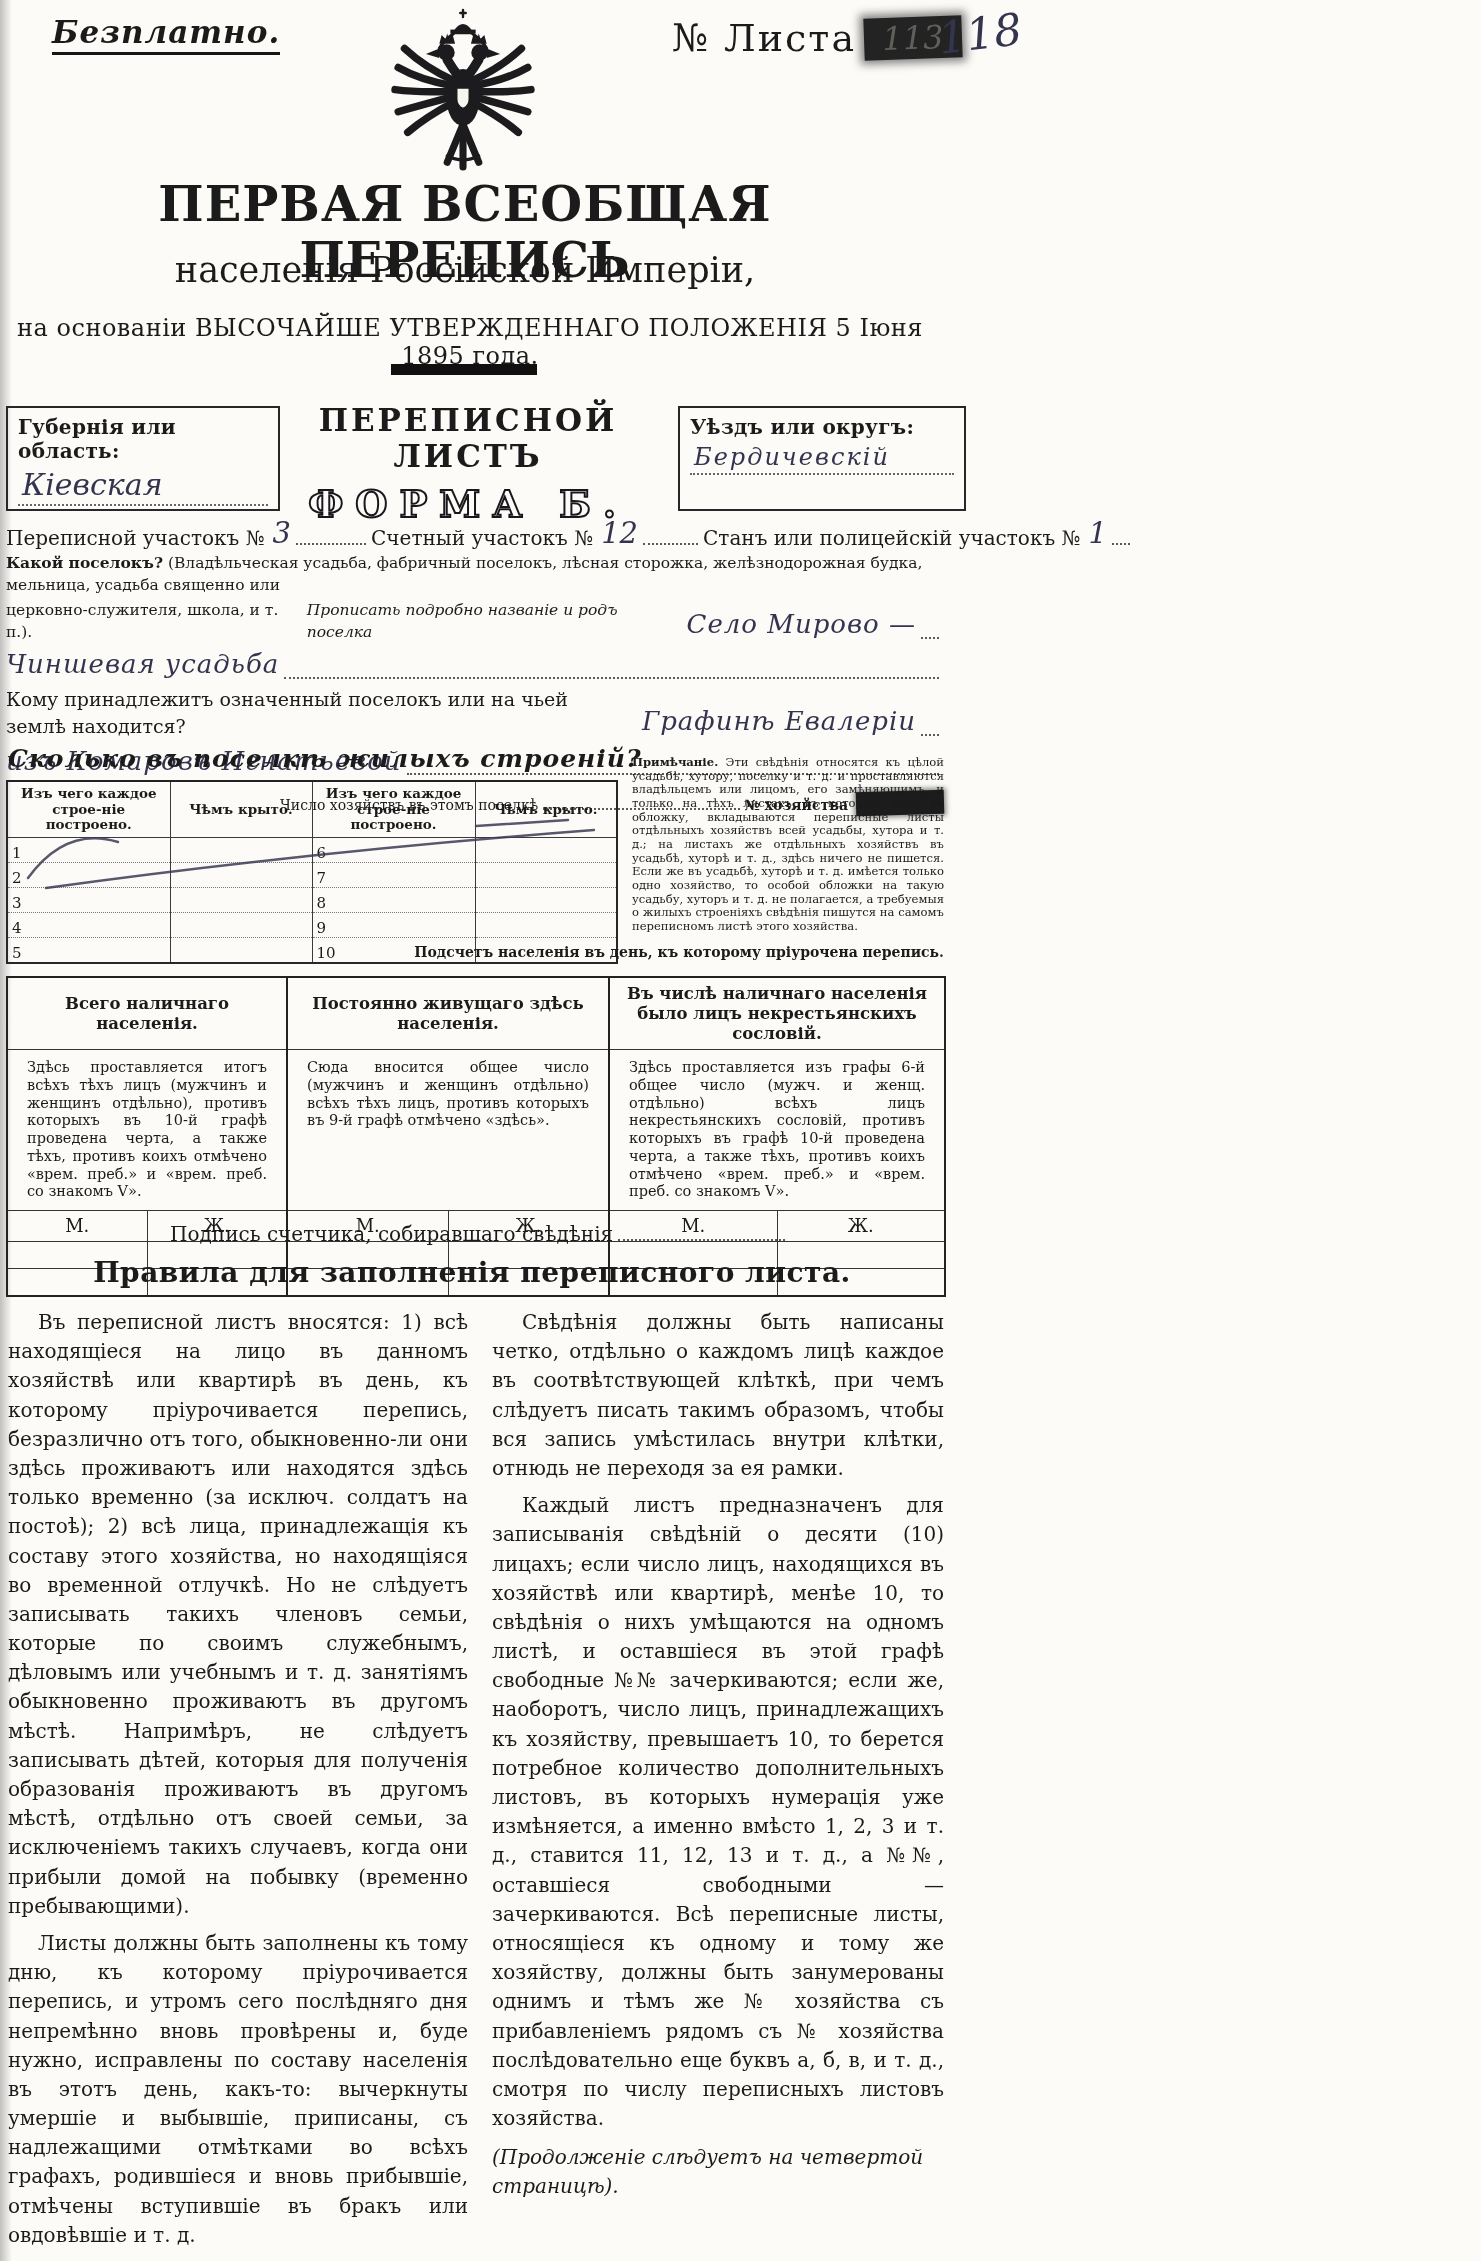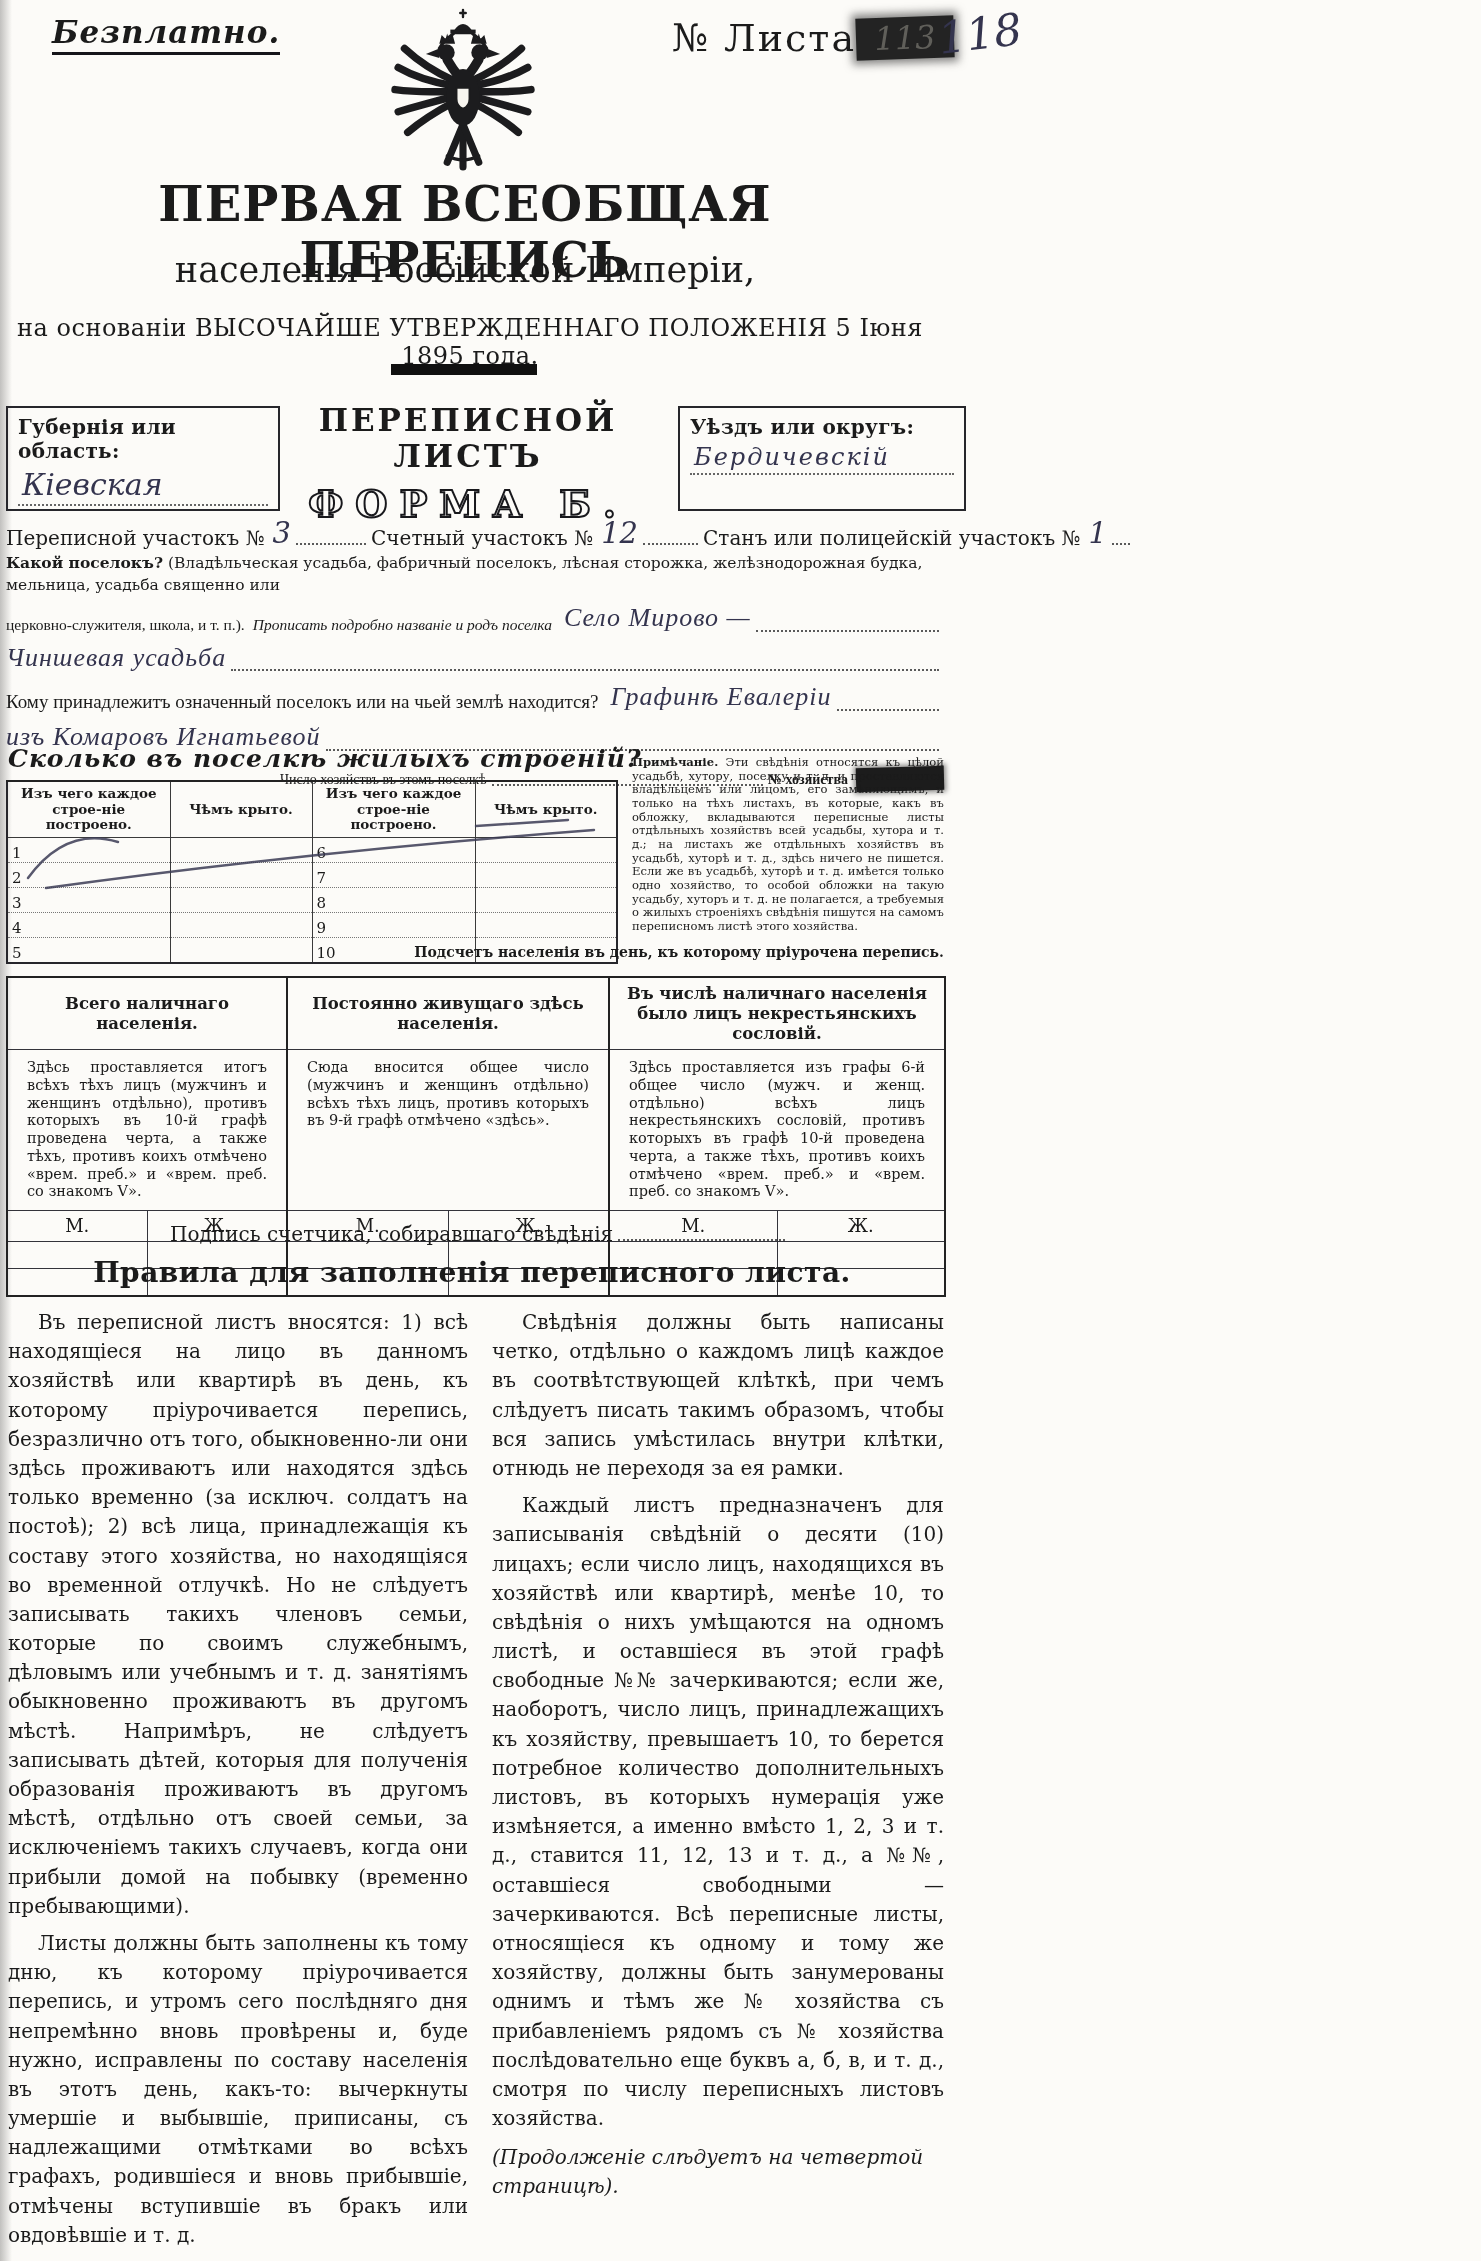--- a/index.html
+++ b/index.html
@@ -10,21 +10,21 @@
         background:linear-gradient(to right,rgba(40,40,40,.28),rgba(40,40,40,0));pointer-events:none;}
   .hand{font-style:italic;color:#34344e;}
   .bold{font-weight:bold;margin-top:9px;}
   .ital{font-style:italic;}
   .dots{flex:1 1 auto;border-bottom:2px dotted #5a5a5a;height:2px;margin:0 5px 5px;min-width:18px;}
 
   
   .free-label{position:absolute;left:52px;top:14px;font-size:31px;font-weight:bold;font-style:italic;
         border-bottom:3px solid #15151a;padding-bottom:2px;letter-spacing:1px;}
   .coat-of-arms{position:absolute;left:384px;top:4px;width:158px;height:176px;}
-  .sheet-no{position:absolute;left:672px;top:16px;font-size:38px;display:flex;align-items:center;}
+  .sheet-no{position:absolute;left:672px;top:16px;font-size:38px;display:flex;align-items:center;gap:8px;}
   .sheet-no-label{letter-spacing:2px;}
   .sheet-no-smudge{display:inline-block;min-width:86px;background:#232323;color:#605f5a;font-size:32px;
         text-align:center;padding:2px 6px;transform:rotate(-2deg);box-shadow:0 0 8px 4px rgba(35,35,35,.55);}
   .sheet-no-hand{position:absolute;left:938px;top:8px;font-size:44px;transform:rotate(-7deg);}
 
   
   .main-title{position:absolute;left:0;top:176px;width:930px;margin:0;text-align:center;
         font-size:48px;font-weight:bold;letter-spacing:1px;}
   .sub-title{position:absolute;left:0;top:250px;width:930px;text-align:center;font-size:35px;}
   .basis-line{position:absolute;left:0;top:314px;width:940px;text-align:center;font-size:24px;letter-spacing:.5px;}
@@ -43,21 +43,21 @@
 
   
   .precinct-line{position:absolute;left:6px;top:516px;width:938px;display:flex;align-items:flex-end;font-size:20px;}
   .plabel{white-space:nowrap;}
   .pnum{font-size:29px;margin-left:8px;white-space:nowrap;}
   .dots.d1{flex:0 0 70px;} .dots.d2{flex:0 0 55px;} .dots.d3{flex:1 1 auto;}
 
   
   .settlement{position:absolute;left:6px;top:552px;width:938px;}
   .s-line{margin-bottom:2px;line-height:1.45;}
-  .flexline{display:flex;align-items:flex-end;min-height:31px;font-family:Liberation Serif, serif;}
+  .flexline{display:flex;align-items:flex-end;min-height:31px;}
   .sA,.sB{font-size:15.5px;}
   .owner-line{font-size:19px;}
   .households{font-size:14px;padding-left:274px;margin-top:4px;}
   .s-hand{font-size:26px;white-space:nowrap;margin-left:12px;letter-spacing:1px;}
   .blackbox{display:inline-block;width:88px;height:24px;background:#1c1c1c;margin-left:8px;
         transform:rotate(-1.5deg);box-shadow:0 0 5px 2px rgba(25,25,25,.5);}
 
   
   .buildings-title{position:absolute;left:8px;top:744px;font-size:25px;font-style:italic;font-weight:bold;letter-spacing:1px;}
   .btable{position:absolute;left:6px;top:780px;width:610px;border-collapse:collapse;table-layout:fixed;border:2px solid #26262b;}

